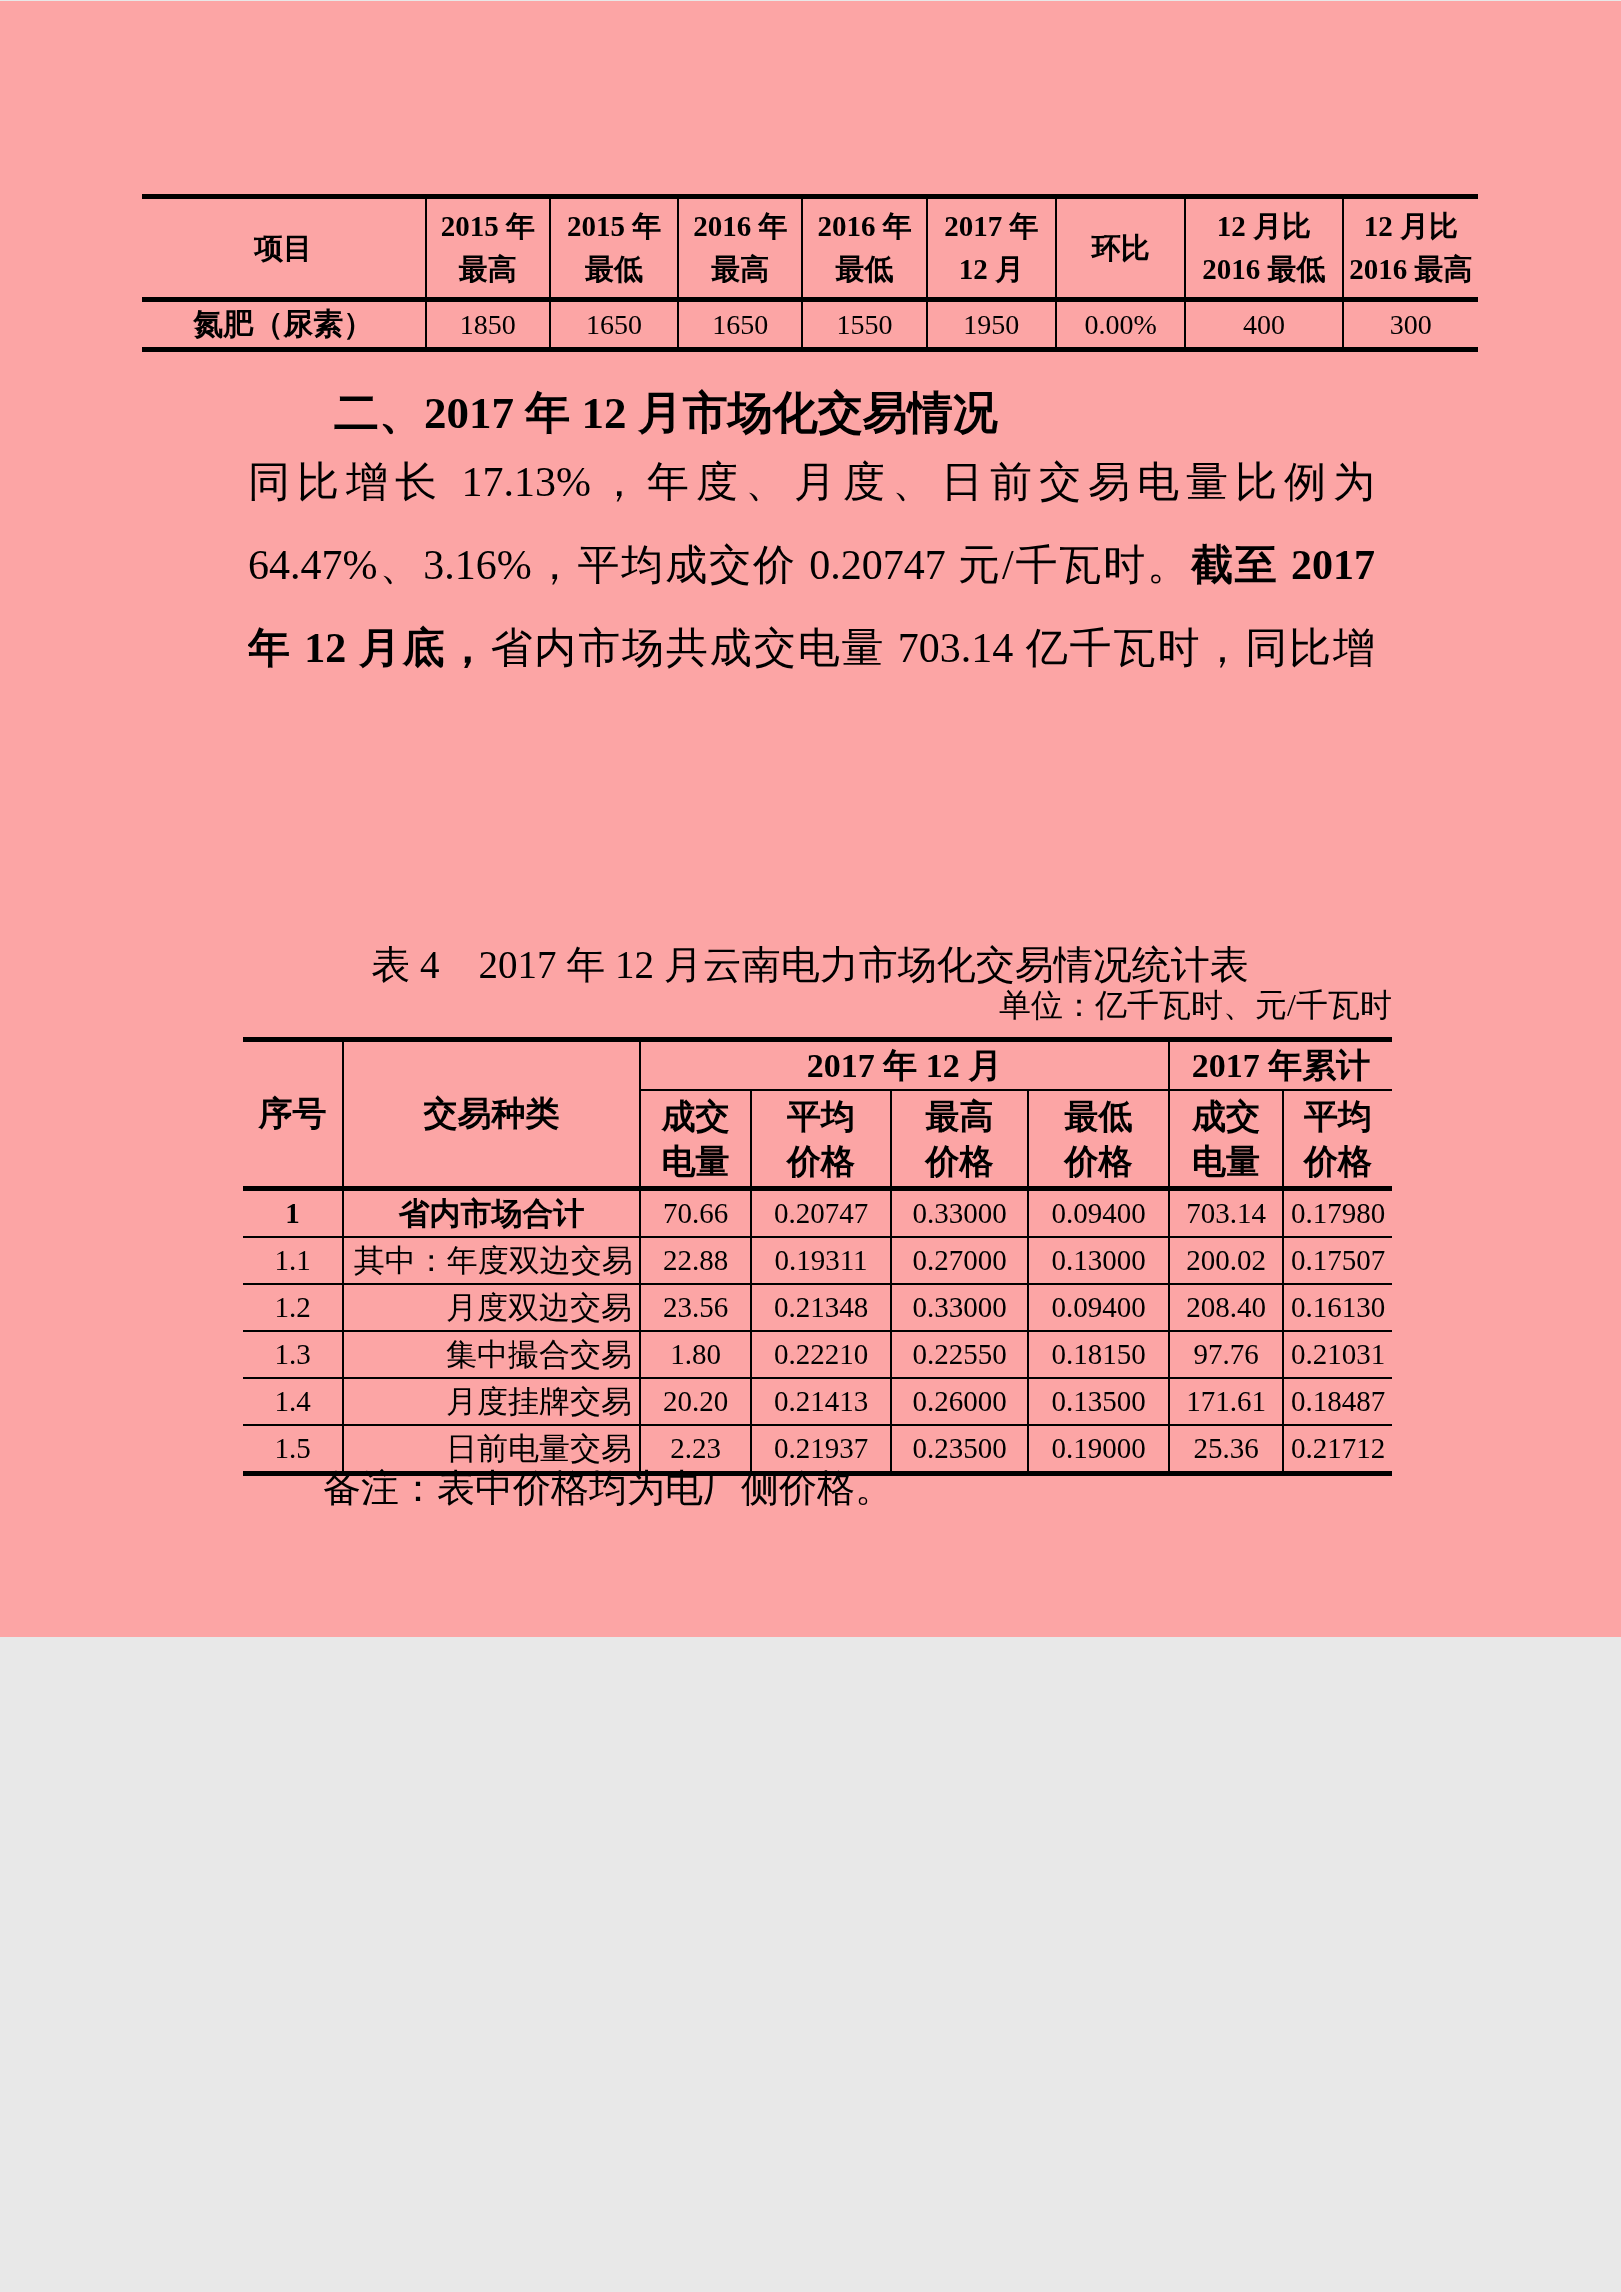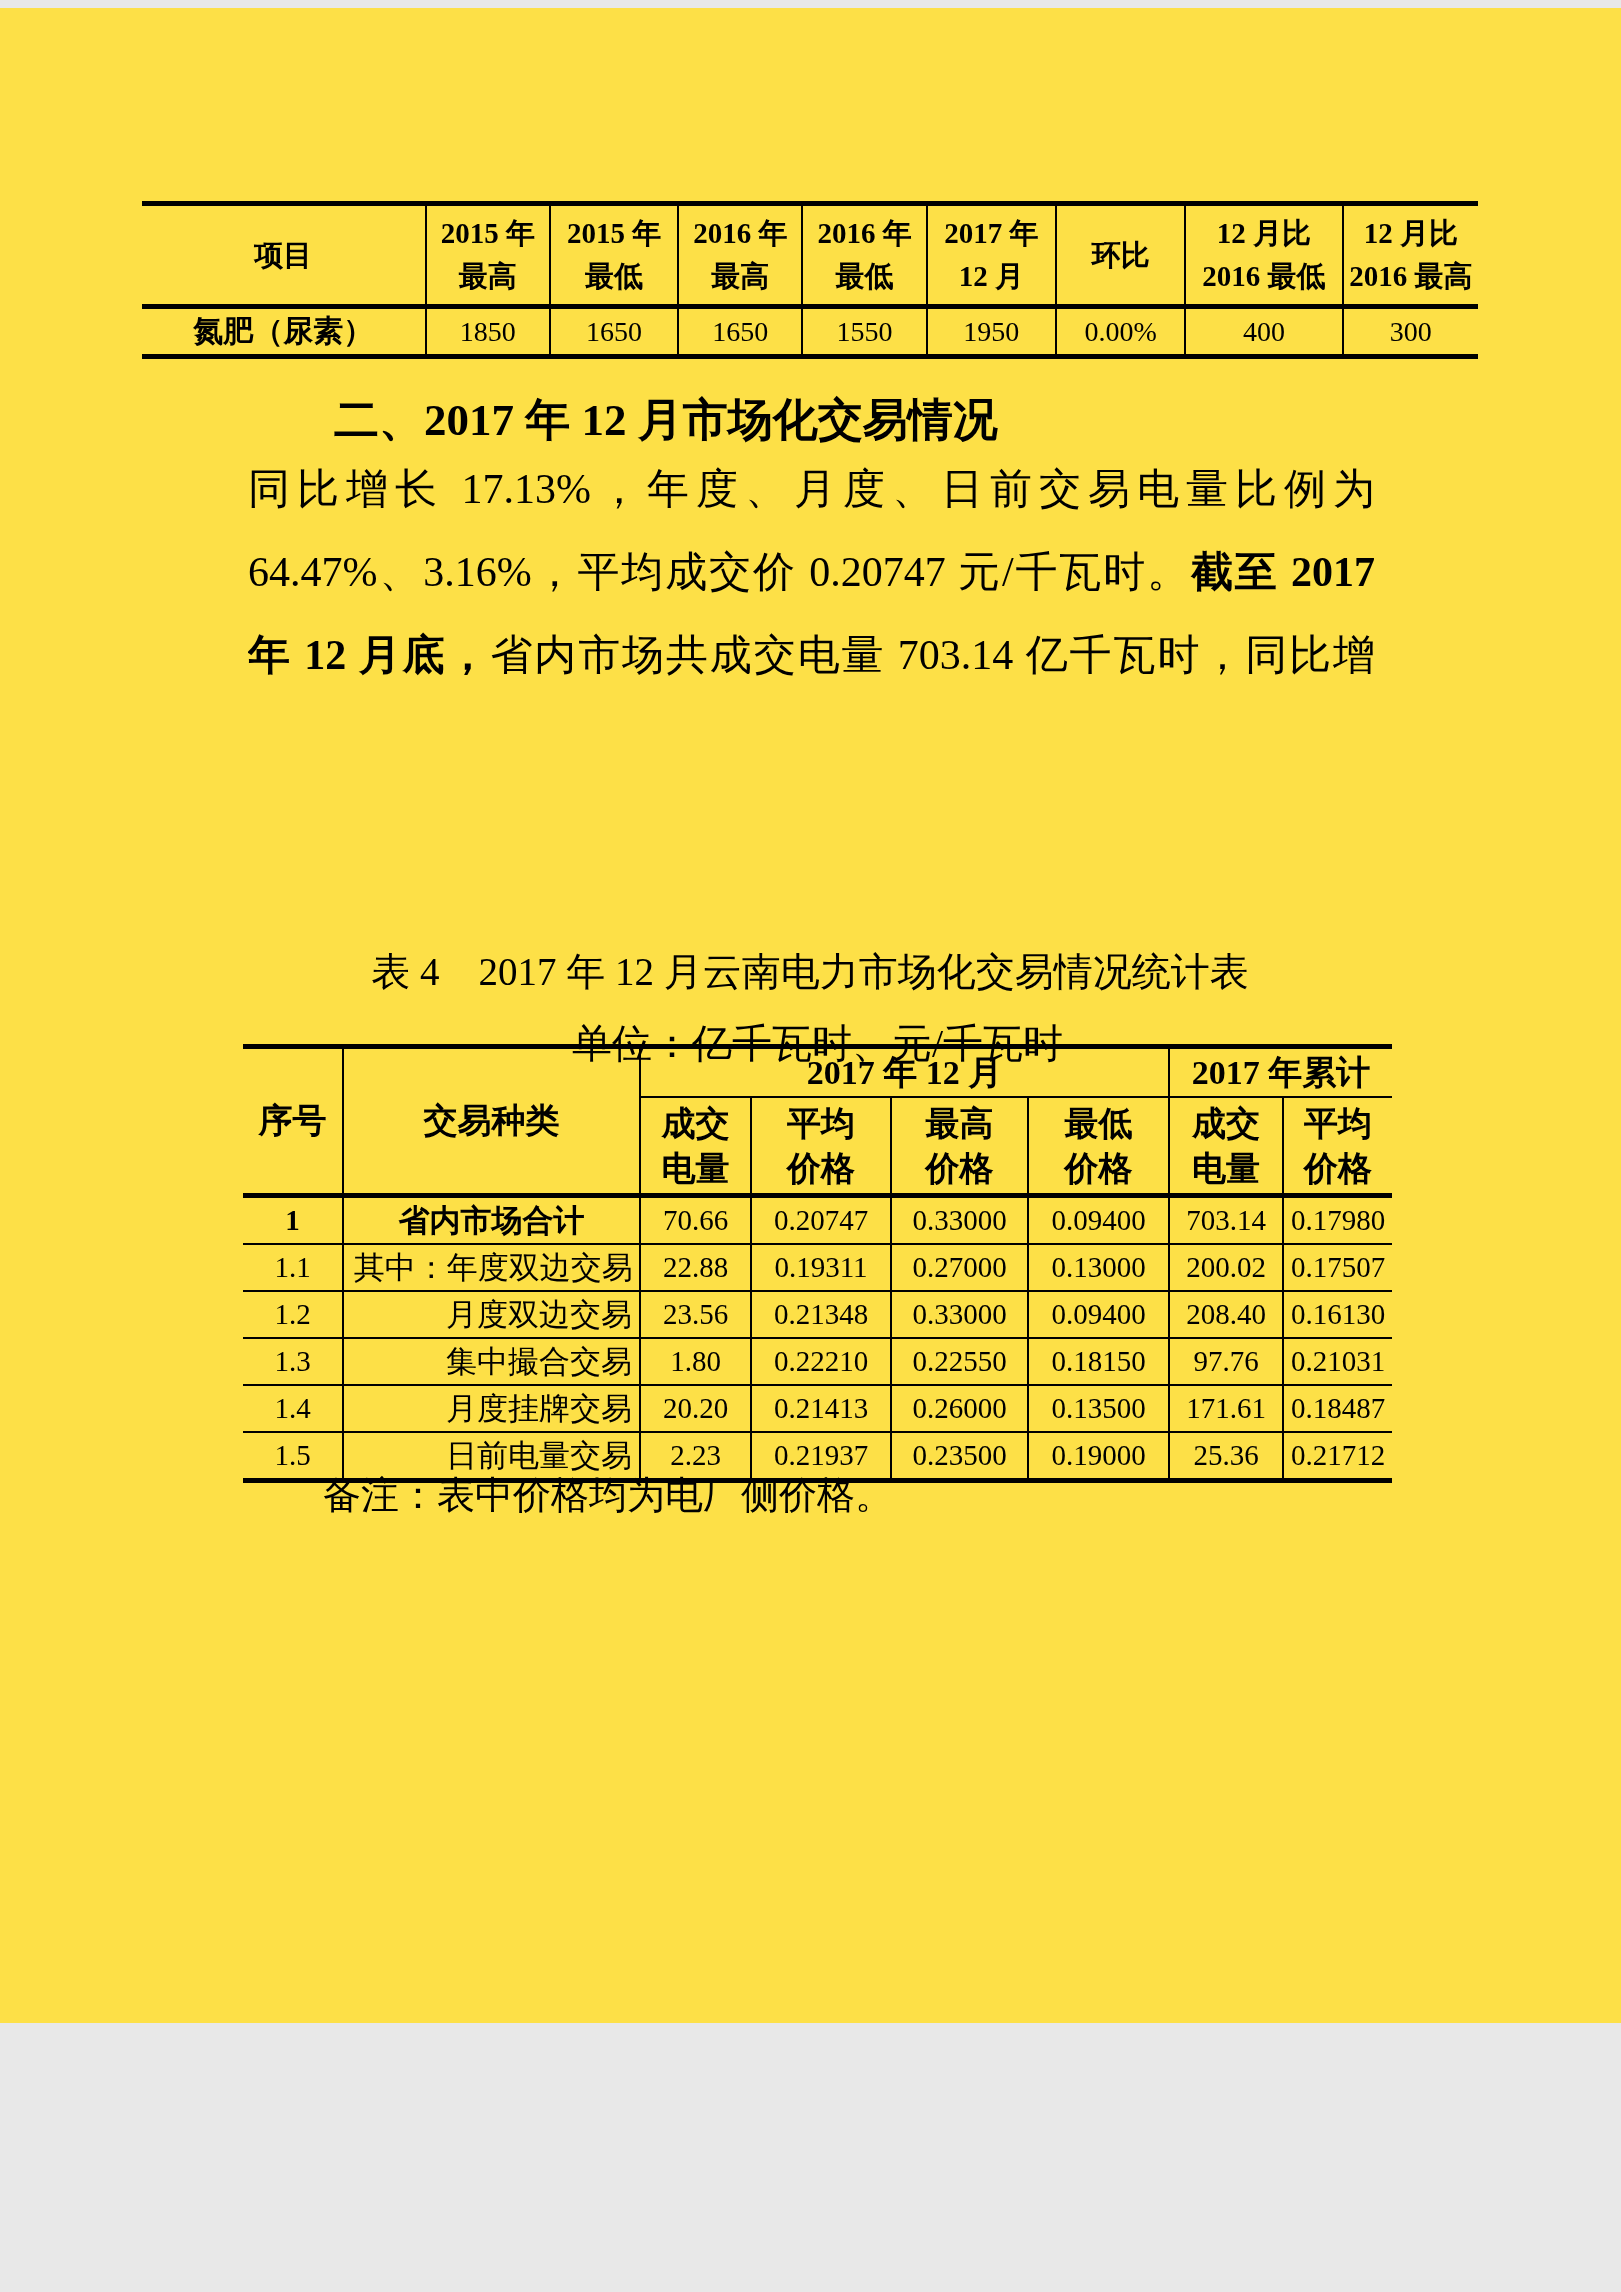--- a/index.html
+++ b/index.html
@@ -1,19 +1,19 @@
 <!DOCTYPE html>
 <html><head>
 <meta charset="utf-8">
 <style>
   html,body{margin:0;padding:0;background:#e8e8e8;}
   .page{
-    position:relative;width:1621px;height:2015px;background:#fde047;
+    position:relative;width:1621px;height:1636px;background:#fca5a5;
     font-family:"Liberation Serif","DejaVu Serif",serif;color:#000;
-    margin:8px auto;overflow:hidden;
+    margin:1px auto;overflow:hidden;
   }
   
   .t1{
     position:absolute;left:142px;top:193px;width:1336px;
     border-collapse:collapse;table-layout:fixed;text-align:center;
     border-top:5.9px solid #000;border-bottom:5.9px solid #000;
   }
   .t1 thead tr{border-bottom:5.9px solid #000;}
   .t1 tr > *{border-left:2px solid #000;}
   .t1 tr > *:first-child{border-left:none;}
@@ -27,21 +27,21 @@
     font-size:45px;font-weight:bold;text-indent:86px;white-space:nowrap;
   }
   
   .para{position:absolute;left:248px;top:440px;width:1127px;font-size:42px;}
   .para .line{height:83px;line-height:83px;text-align:justify;text-align-last:justify;overflow:hidden;}
   .para .line.first{text-indent:94px;}
   .para .line.last{text-align-last:left;}
   .para b{font-weight:bold;}
   
   .caption{position:absolute;left:142px;top:937px;width:1336px;text-align:center;font-size:39px;}
-  .unit{position:absolute;left:243px;top:1008px;width:1149px;text-align:center;font-size:40px;}
+  .unit{position:absolute;left:243px;top:983px;width:1149px;text-align:right;font-size:32px;}
   
   .t2{
     position:absolute;left:243px;top:1036px;width:1149px;
     border-collapse:collapse;table-layout:fixed;text-align:center;
     border-top:5.9px solid #000;border-bottom:5.9px solid #000;
   }
   .t2 tr > *{border-left:2px solid #000;padding:0;vertical-align:middle;}
   .t2 tr > *:first-child{border-left:none;}
   .t2 tr > .bl3{border-left:2.9px solid #000;}
   .t2 th{font-weight:bold;font-size:34px;}

